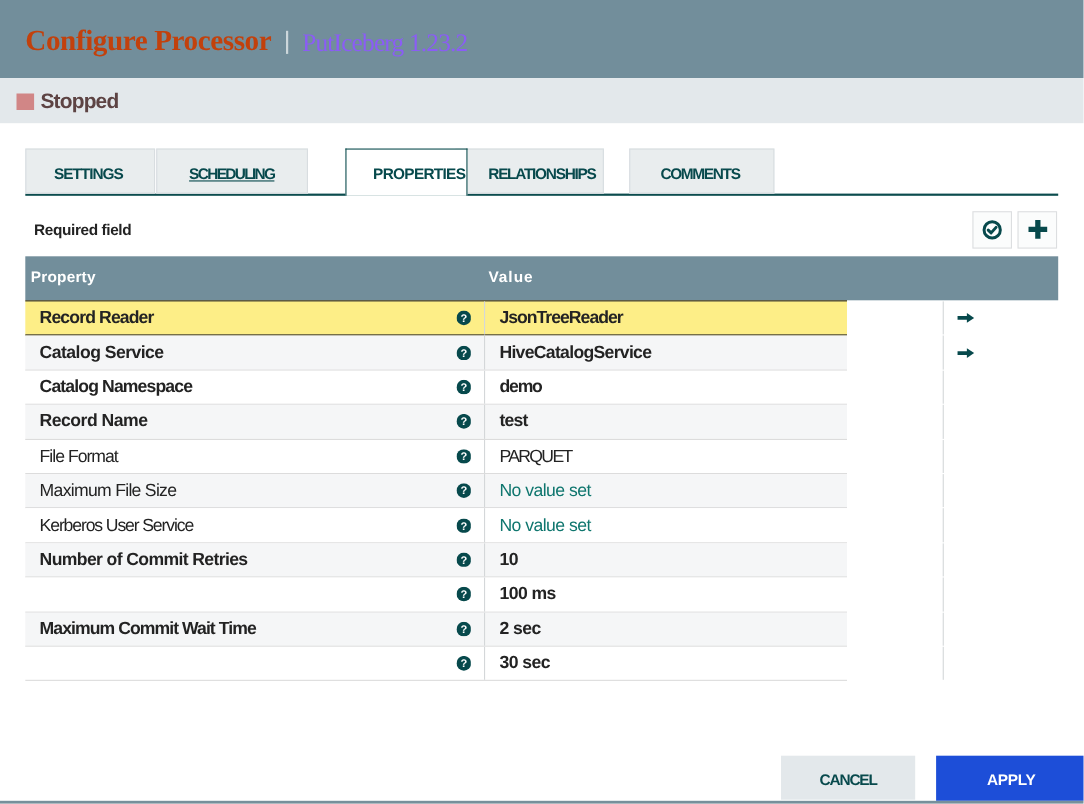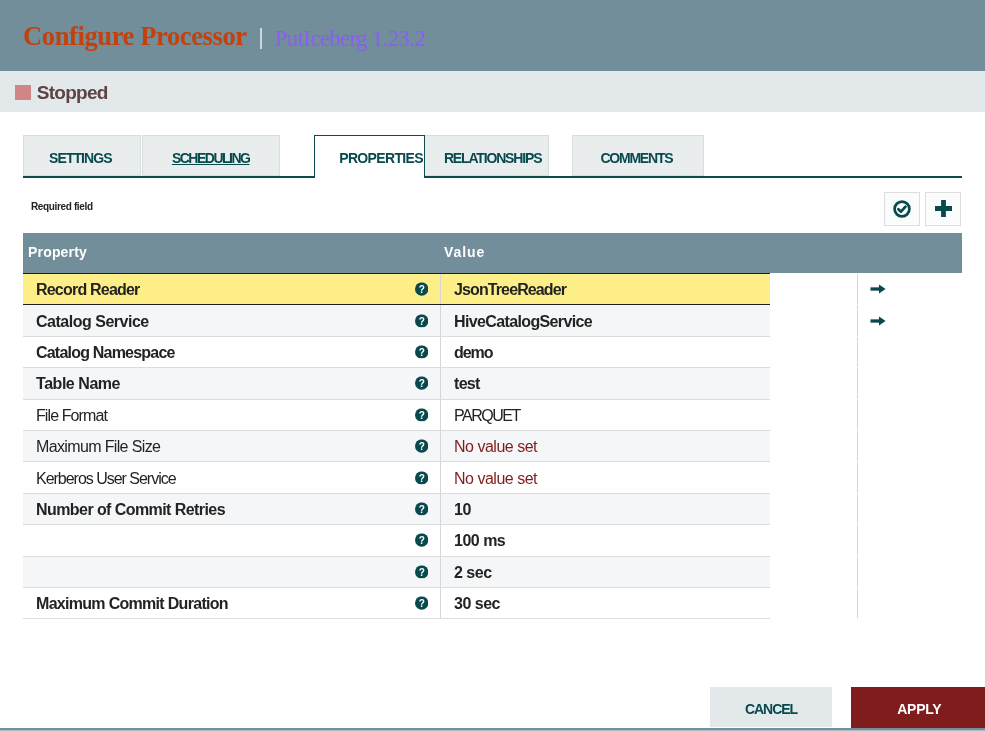--- a/index.html
+++ b/index.html
@@ -15,45 +15,45 @@
 .status { left:0; top:71px; width:985px; height:41px; background:#E3E8EB; }
 .sq { left:15px; top:85px; width:15.5px; height:14.5px; background:#D18686; }
 .stoptext { left:36.8px; top:82.3px; font-size:19px; font-weight:bold; color:#5d4343;
   letter-spacing:-0.74px; }
 .tabline { left:23px; top:175.5px; width:939px; height:2.1px; background:#0C4C4E; }
 .tab { top:135px; height:40.5px; background:#E9EDEE; border:1px solid #d8dde0;
   color:#07494C; font-weight:bold; font-size:14px; padding-top:5px;
   display:flex; align-items:center; justify-content:flex-start; }
 .tab.active { background:#fff; border:1.6px solid #0C4C4E; border-bottom:none;
   top:134.6px; height:43.6px; z-index:3; padding-top:2px; }
-.reqfield { left:31px; top:200.5px; font-size:10px; font-weight:bold; color:#232323;
+.reqfield { left:31px; top:200.5px; font-size:14px; font-weight:bold; color:#232323;
   letter-spacing:-0.36px; }
 .iconbtn { top:192px; width:35.5px; height:33.6px; background:#fbfcfc;
   border:1px solid #dcdee0; display:flex; align-items:center; justify-content:center; }
 .thead { left:23px; top:233px; width:939px; height:40.3px; background:#728E9B;
   color:#fff; font-weight:bold; font-size:14px; }
 .thead span { position:absolute; top:50%; transform:translateY(calc(-50% - 1.2px)); }
 .tbody { left:23px; top:273.3px; width:939px; }
 .row { position:relative; width:747px; height:31.42px; border-bottom:1px solid #dcdcdc;
   font-size:16px; color:#232323; background:#fff; }
 .row.odd { background:#F5F6F7; }
 .row.sel { background:#FDEE87; border-top:1.3px solid #1f1f1f; border-bottom:1.3px solid #1f1f1f;
   height:32.1px; }
 .pname { position:absolute; left:13px; top:50%; transform:translateY(calc(-50% + 0.7px)); white-space:nowrap; }
 .pval { position:absolute; left:431px; top:50%; transform:translateY(calc(-50% + 0.7px)); white-space:nowrap; }
 .b { font-weight:bold; }
-.novalue { color:#7f1d1d; }
+.novalue { color:#0f766e; }
 .qmark { position:absolute; left:391.9px; top:50%; transform:translateY(-50%); }
 .d1 { position:absolute; left:416.5px; top:0; bottom:0; width:1px; background:#d4d7d9; }
 .d2 { position:absolute; left:833.5px; top:0; bottom:0; width:1px; background:#d4d7d9; }
 .goto { position:absolute; left:847px; top:50%; transform:translateY(-50%); }
 .btn-cancel { left:710px; top:687.2px; width:122px; height:39.8px; background:#E3E8EB;
   color:#07494C; font-weight:bold; font-size:14px; letter-spacing:-1.05px; padding-top:3px;
   display:flex; align-items:center; justify-content:center; }
-.btn-apply { left:850.5px; top:687.2px; width:134.5px; height:40.8px; background:#7f1d1d;
+.btn-apply { left:850.5px; top:687.2px; width:134.5px; height:40.8px; background:#1d4ed8;
   color:#fff; font-weight:bold; font-size:14px; letter-spacing:-0.26px; padding-top:3px; padding-left:3px;
   display:flex; align-items:center; justify-content:center; }
 .bline1 { left:0; top:727.8px; width:985px; height:2.4px; background:#76909b; }
 .bline2 { left:0; top:730.2px; width:985px; height:0.8px; background:#aebac0; }
 </style>
 </head>
 <body>
 <div class="abs hdr"></div>
 <div class="abs title">Configure Processor</div>
 <div class="abs vbar"></div>
@@ -116,21 +116,21 @@
       <span class="pname b" style="letter-spacing:-0.79px">Catalog Namespace</span>
       <svg class="qmark" width="13.4" height="13.4" viewBox="0 0 16 16">
         <circle cx="8" cy="8" r="8" fill="#07494C"></circle>
         <text x="8" y="12.2" text-anchor="middle" font-size="12" font-weight="bold" fill="#ffffff" font-family="Liberation Sans">?</text>
       </svg>
       <div class="d1"></div>
       <span class="pval b" style="letter-spacing:-1.05px">demo</span>
       <div class="d2"></div>
     </div>
   <div class="row odd">
-      <span class="pname b" style="letter-spacing:-0.46px">Table Name</span>
+      <span class="pname b" style="letter-spacing:-0.46px">Record Name</span>
       <svg class="qmark" width="13.4" height="13.4" viewBox="0 0 16 16">
         <circle cx="8" cy="8" r="8" fill="#07494C"></circle>
         <text x="8" y="12.2" text-anchor="middle" font-size="12" font-weight="bold" fill="#ffffff" font-family="Liberation Sans">?</text>
       </svg>
       <div class="d1"></div>
       <span class="pval b" style="letter-spacing:-0.7px">test</span>
       <div class="d2"></div>
     </div>
   <div class="row">
       <span class="pname" style="letter-spacing:-0.9px">File Format</span>
@@ -175,30 +175,30 @@
   <div class="row">
       <svg class="qmark" width="13.4" height="13.4" viewBox="0 0 16 16">
         <circle cx="8" cy="8" r="8" fill="#07494C"></circle>
         <text x="8" y="12.2" text-anchor="middle" font-size="12" font-weight="bold" fill="#ffffff" font-family="Liberation Sans">?</text>
       </svg>
       <div class="d1"></div>
       <span class="pval b" style="letter-spacing:-0.5px">100 ms</span>
       <div class="d2"></div>
     </div>
   <div class="row odd">
+      <span class="pname b" style="letter-spacing:-0.85px">Maximum Commit Wait Time</span>
       <svg class="qmark" width="13.4" height="13.4" viewBox="0 0 16 16">
         <circle cx="8" cy="8" r="8" fill="#07494C"></circle>
         <text x="8" y="12.2" text-anchor="middle" font-size="12" font-weight="bold" fill="#ffffff" font-family="Liberation Sans">?</text>
       </svg>
       <div class="d1"></div>
       <span class="pval b" style="letter-spacing:-0.5px">2 sec</span>
       <div class="d2"></div>
     </div>
   <div class="row">
-      <span class="pname b" style="letter-spacing:-0.7px">Maximum Commit Duration</span>
       <svg class="qmark" width="13.4" height="13.4" viewBox="0 0 16 16">
         <circle cx="8" cy="8" r="8" fill="#07494C"></circle>
         <text x="8" y="12.2" text-anchor="middle" font-size="12" font-weight="bold" fill="#ffffff" font-family="Liberation Sans">?</text>
       </svg>
       <div class="d1"></div>
       <span class="pval b" style="letter-spacing:-0.5px">30 sec</span>
       <div class="d2"></div>
     </div>
 </div>
 <div class="abs btn-cancel">CANCEL</div>

